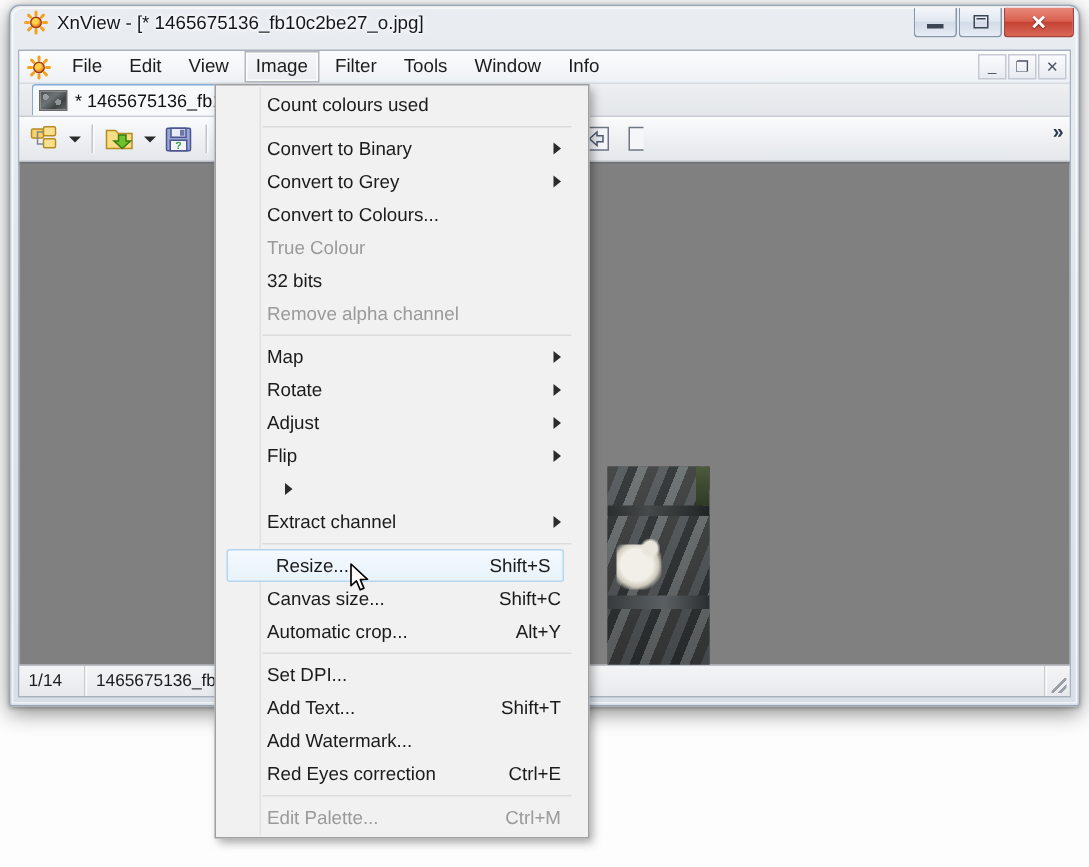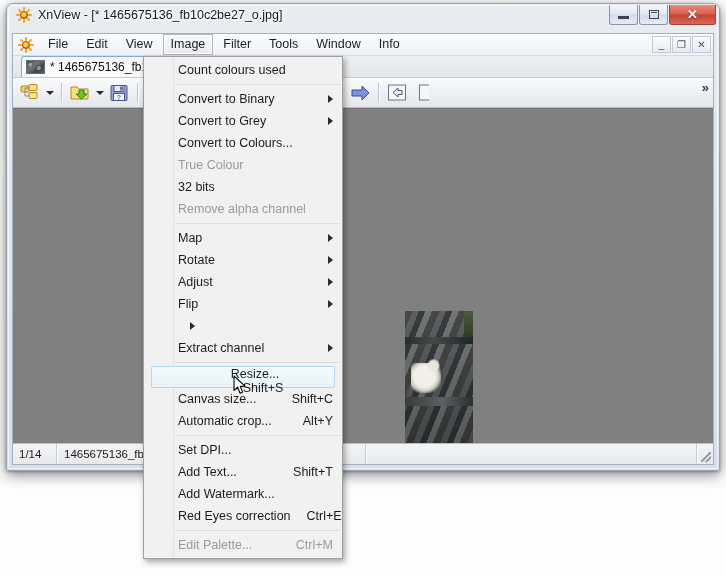--- a/index.html
+++ b/index.html
@@ -276,25 +276,25 @@
     background:
       linear-gradient(135deg, transparent 0 44%, #9aa0a8 44% 56%, transparent 56%),
       linear-gradient(135deg, transparent 0 70%, #9aa0a8 70% 82%, transparent 82%);
   }
 
   
   #image-menu {
     position: absolute;
     left: 143px;
     top: 56px;
-    width: 200px;
+    width: 250px;
     background: #f1f1f1;
     border: 1px solid #a0a0a0;
     box-shadow: 2px 3px 6px rgba(0,0,0,0.35);
-    padding: 2px 0 2px 0;
+    padding: 2px 9px 2px 0;
     z-index: 50;
     font-size: 12.5px;
   }
   #image-menu::before {
     content: "";
     position: absolute;
     left: 1px; top: 1px; bottom: 1px;
     width: 28px;
     background: #f1f1f1;
     border-right: 1px solid #e2e2e2;
@@ -310,21 +310,20 @@
     z-index: 2;
     border: 1px solid transparent;
   }
   .mrow.disabled { color: #9a9a9a; }
   .mrow.highlight {
     background: linear-gradient(to bottom, #f4f9fd 0%, #e8f3fb 100%);
     border: 1px solid #b4d7f0;
     border-radius: 2px;
     margin: 0 7px;
     padding-left: 32px;
-    flex-direction: column;
   }
   .mlabel { flex: 1; white-space: nowrap; }
   .maccel { color: #1b1b1b; margin-left: 16px; white-space: nowrap; }
   .mrow.disabled .maccel { color: #9a9a9a; }
   .msub {
     width: 0; height: 0;
     border-top: 4px solid transparent;
     border-bottom: 4px solid transparent;
     border-left: 5px solid #2b2b2b;
     margin-left: 12px;

